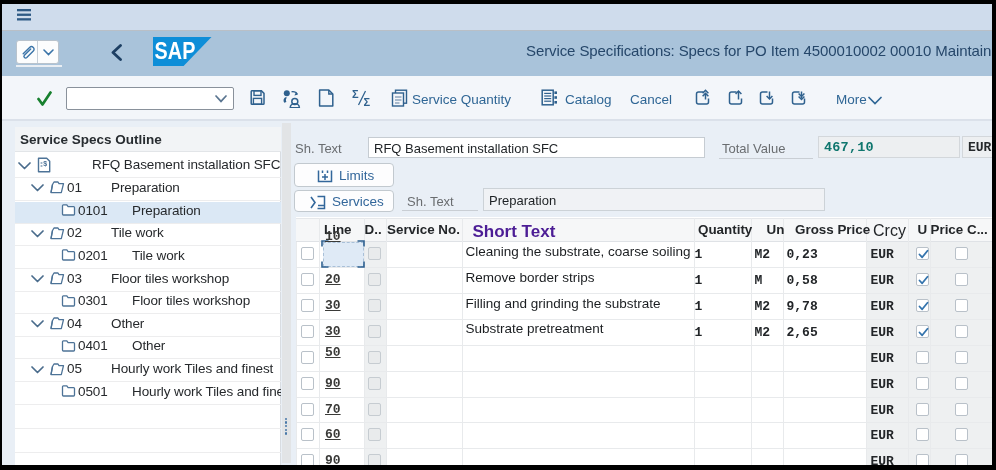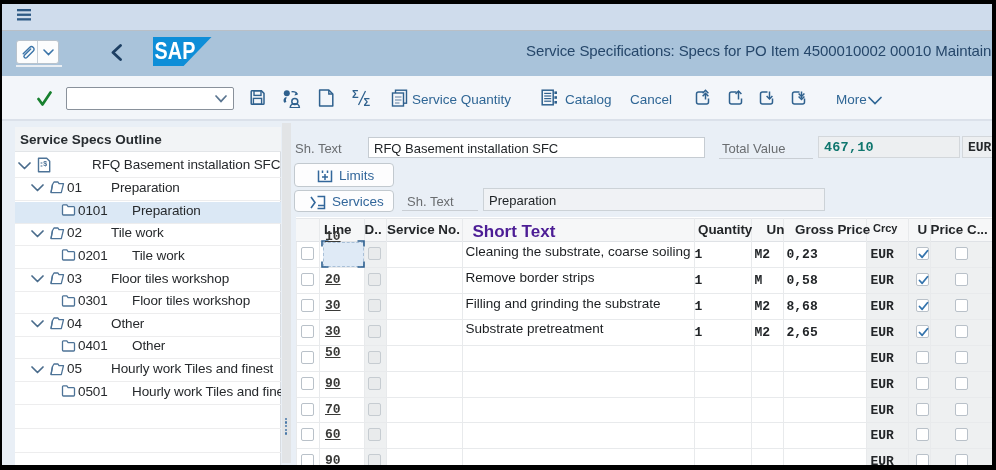--- a/index.html
+++ b/index.html
@@ -382,21 +382,21 @@
 <div class="abs row-line" style="left:296px;top:396.5px;width:700px"></div>
 <div class="abs row-line" style="left:296px;top:422.4px;width:700px"></div>
 <div class="abs row-line" style="left:296px;top:448.3px;width:700px"></div>
 <div class="abs" style="left:324.0px;top:222px;font-size:13.4px;font-weight:600;color:#232629;white-space:nowrap">Line</div>
 <div class="abs" style="left:364.5px;top:222px;font-size:13.4px;font-weight:600;color:#232629;white-space:nowrap">D..</div>
 <div class="abs" style="left:387px;top:222px;font-size:13.4px;font-weight:600;color:#232629;white-space:nowrap">Service No.</div>
 <div class="abs" style="left:472.5px;top:222px;font-size:17px;font-weight:700;color:#4c1d95;white-space:nowrap">Short Text</div>
 <div class="abs" style="left:698.0px;top:222px;font-size:13.4px;font-weight:600;color:#232629;white-space:nowrap">Quantity</div>
 <div class="abs" style="left:766.5px;top:222px;font-size:13.4px;font-weight:600;color:#232629;white-space:nowrap">Un</div>
 <div class="abs" style="left:795.0px;top:222px;font-size:13.4px;font-weight:600;color:#232629;white-space:nowrap">Gross Price</div>
-<div class="abs" style="left:873.0px;top:222px;font-size:11px;font-weight:700;color:#232629;white-space:nowrap">Crcy</div>
+<div class="abs" style="left:873.0px;top:222px;font-size:16px;font-weight:400;color:#232629;white-space:nowrap">Crcy</div>
 <div class="abs" style="left:917.5px;top:222px;font-size:13.4px;font-weight:600;color:#232629;white-space:nowrap">U</div>
 <div class="abs" style="left:930.5px;top:222px;font-size:13.4px;font-weight:600;color:#232629;white-space:nowrap">Price C...</div>
 <div class="abs" style="left:322.5px;top:241.8px;width:41px;height:24.8px;background:#dfeaf6;border:1px dashed #a9c0d8"></div>
 <svg class="abs" style="left:321px;top:240.3px" width="44" height="28" viewBox="0 0 44 28">
       <path d="M1 6.5 V1 H7.5" fill="none" stroke="#2f6191" stroke-width="1.6"></path>
       <path d="M36.5 1 H43 V6.5" fill="none" stroke="#2f6191" stroke-width="1.6"></path>
       <path d="M43 21.5 V27 H36.5" fill="none" stroke="#2f6191" stroke-width="1.6"></path>
       <path d="M7.5 27 H1 V21.5" fill="none" stroke="#2f6191" stroke-width="1.6"></path>
     </svg>
 <div class="cb" style="left:300.5px;top:247.3px"></div>
@@ -426,21 +426,21 @@
         <polyline points="2.5,6.5 5.2,9.3 10.5,2.8" fill="none" stroke="#3474ad" stroke-width="1.8" stroke-linecap="round" stroke-linejoin="round"></polyline>
       </svg>
     </div>
 <div class="cb" style="left:954.5px;top:273.2px"></div>
 <div class="cb" style="left:300.5px;top:299.0px"></div>
 <div class="abs cell lnk" style="left:325px;top:298.0px">30</div>
 <div class="cb grey2" style="left:368px;top:299.0px"></div>
 <div class="abs cell" style="left:465.5px;top:295.5px">Filling and grinding the substrate</div>
 <div class="abs cell num2" style="left:694.5px;top:299.0px">1</div>
 <div class="abs cell num2" style="left:754.5px;top:299.0px">M2</div>
-<div class="abs cell num2" style="left:786.5px;top:299.0px">8,68</div>
+<div class="abs cell num2" style="left:786.5px;top:299.0px">9,78</div>
 <div class="abs cell num2" style="left:870.5px;top:299.0px">EUR</div>
 <div class="cb" style="left:916px;top:299.0px">
       <svg width="13" height="13" viewBox="0 0 13 13">
         <polyline points="2.5,6.5 5.2,9.3 10.5,2.8" fill="none" stroke="#3474ad" stroke-width="1.8" stroke-linecap="round" stroke-linejoin="round"></polyline>
       </svg>
     </div>
 <div class="cb" style="left:954.5px;top:299.0px"></div>
 <div class="cb" style="left:300.5px;top:324.9px"></div>
 <div class="abs cell lnk" style="left:325px;top:323.9px">30</div>
 <div class="cb grey2" style="left:368px;top:324.9px"></div>

